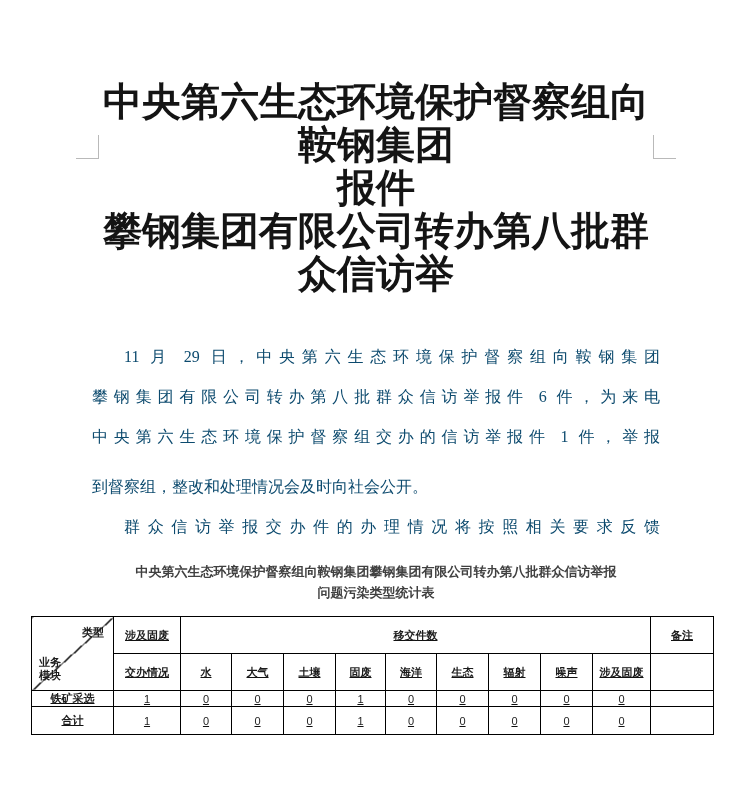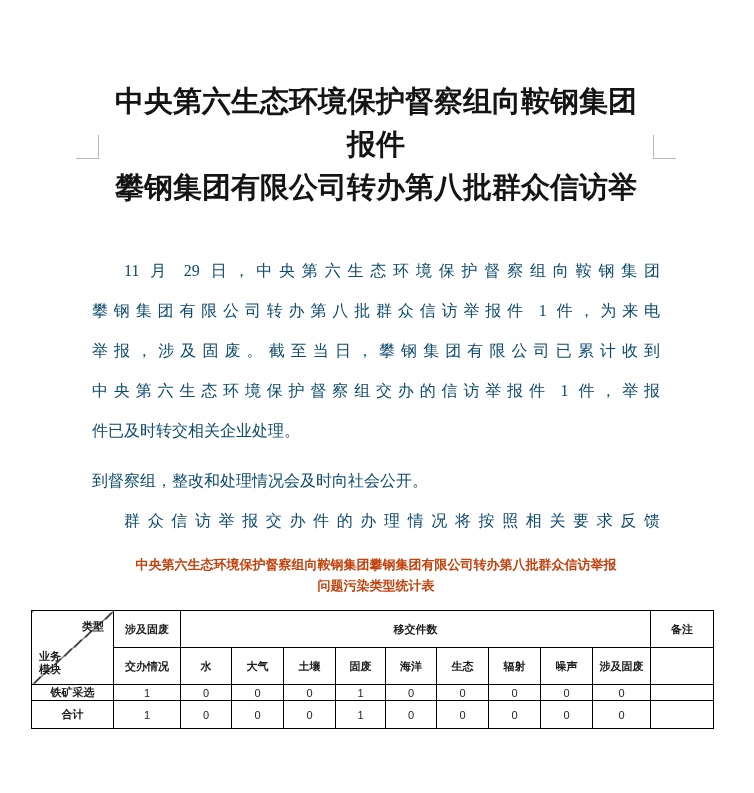--- a/index.html
+++ b/index.html
@@ -30,54 +30,55 @@
   .margin-mark.tr {
     left: 653px;
     border-left: 1px solid #b9b9b9;
     border-bottom: 1px solid #b9b9b9;
   }
   .content {
     padding: 0 94px 0 92px; 
   }
   .doc-title {
     margin-top: 80px;
-    font-size: 29px;
+    font-size: 39px;
     font-weight: bold;
     line-height: 43px;
     text-align: center;
     color: #141414;
   }
   .body-text { margin-top: 42px; }
   .para .bline {
     display: block;
     font-size: 16px;
     line-height: 40px;
     text-align: justify;
     text-align-last: justify;
     color: #0c4a6e;
     font-family: Liberation Serif, serif;
   }
   .para .bline.indent { text-indent: 2em; }
   .para .bline.last { text-align-last: left; }
   .para + .para { margin-top: 10px; }
   .table-caption {
     margin-top: 14px;
-    font-family: Liberation Mono, monospace;
+    font-family: Liberation Sans, sans-serif;
     font-size: 13px;
     font-weight: bold;
     line-height: 21px;
     text-align: center;
-    color: #c2410c;
+    color: #404040;
   }
   table.stat-table {
     margin: 13px 0 0 31px;
     width: 682px;
     border-collapse: collapse;
     table-layout: fixed;
     font-family: "Liberation Sans", sans-serif;
+    text-decoration: underline;
   }
   .stat-table th, .stat-table td {
     border: 1px solid #000000;
     text-align: center;
     vertical-align: middle;
     padding: 0;
     overflow: hidden;
   }
   .stat-table th {
     font-size: 11px;
@@ -124,24 +125,22 @@
 
     <h1 class="doc-title">
       <div>中央第六生态环境保护督察组向鞍钢集团</div>
       <div>报件</div>
       <div>攀钢集团有限公司转办第八批群众信访举</div>
     </h1>
 
     <div class="body-text">
       <p class="para">
         <span class="bline indent">11 月 29 日，中央第六生态环境保护督察组向鞍钢集团</span>
-        <span class="bline">攀钢集团有限公司转办第八批群众信访举报件 1 件，为来电</span>
-        <span class="bline">举报，涉及固废。截至当日，攀钢集团有限公司已累计收到</span>
+        <span class="bline">攀钢集团有限公司转办第八批群众信访举报件 6 件，为来电</span>
         <span class="bline">中央第六生态环境保护督察组交办的信访举报件 1 件，举报</span>
-        <span class="bline last">件已及时转交相关企业处理。</span>
       </p>
       <p class="para">
         <span class="bline last">到督察组，整改和处理情况会及时向社会公开。</span>
         <span class="bline indent">群众信访举报交办件的办理情况将按照相关要求反馈</span>
       </p>
     </div>
 
     <div class="table-caption">
       <div>中央第六生态环境保护督察组向鞍钢集团攀钢集团有限公司转办第八批群众信访举报</div>
       <div>问题污染类型统计表</div>

